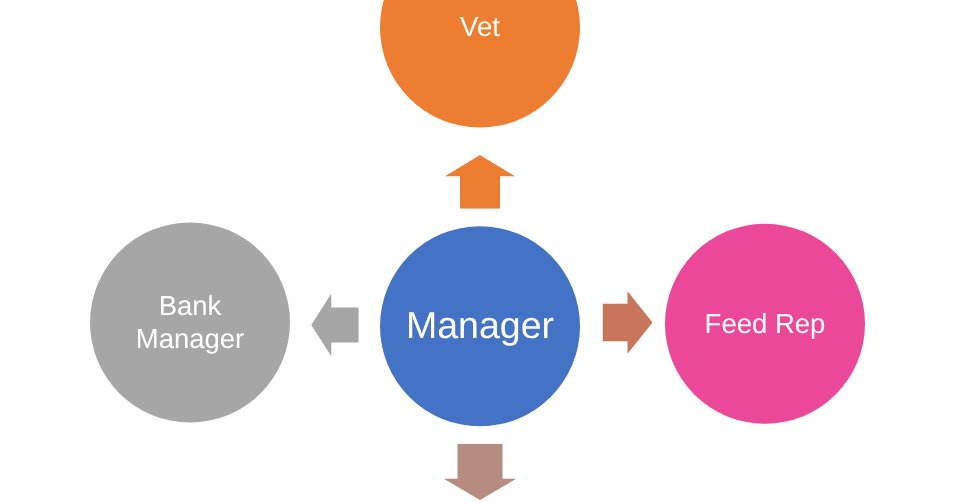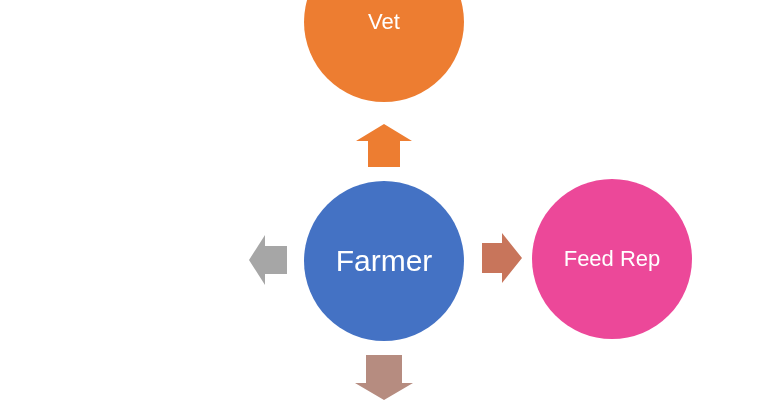--- a/index.html
+++ b/index.html
@@ -60,27 +60,30 @@
 <div class="canvas">
 
   <div class="node node-top" style="background-color: rgb(237, 125, 49);">
     <span class="label">Vet</span>
   </div>
 
   <svg class="arrow arrow-up" width="56" height="43" viewBox="0 0 56 43">
     <polygon points="28,0 56,17 44,17 44,43 12,43 12,17 0,17" fill="#ED7D31"></polygon>
   </svg>
 
+  <div class="node node-left" style="background-color: rgb(166, 166, 166);">
+    <span class="label">Bank Manager</span>
+  </div>
 
   <svg class="arrow arrow-left" width="38" height="50" viewBox="0 0 38 50">
     <polygon points="0,25 16,0 16,11 38,11 38,39 16,39 16,50" fill="#A6A6A6"></polygon>
   </svg>
 
   <div class="node node-center" style="background-color: rgb(68, 114, 196);">
-    <span class="label">Farmer</span>
+    <span class="label">Manager</span>
   </div>
 
   <svg class="arrow arrow-right" width="40" height="50" viewBox="0 0 40 50">
     <polygon points="0,10 20,10 20,0 40,25 20,50 20,40 0,40" fill="#C8755B"></polygon>
   </svg>
 
   <div class="node node-right" style="background-color: #ec4899;">
     <span class="label">Feed Rep</span>
   </div>
 

